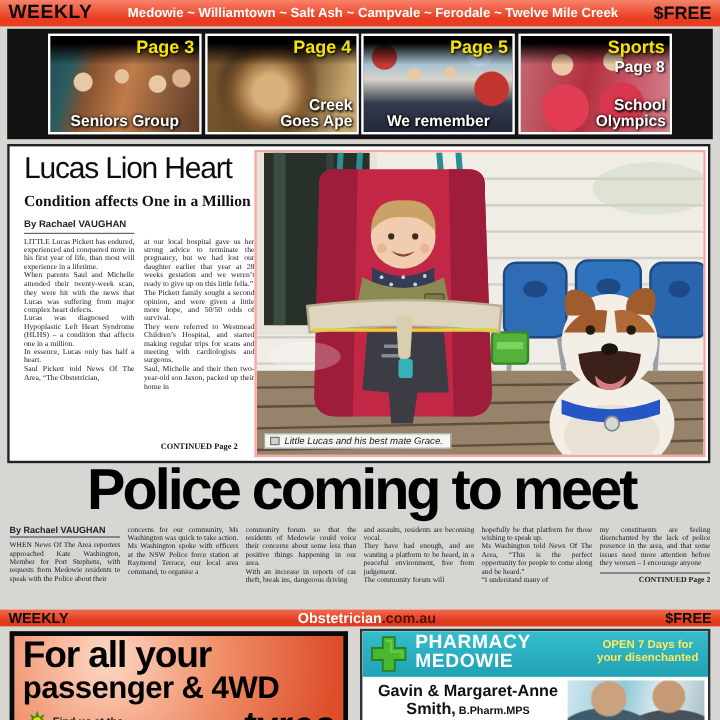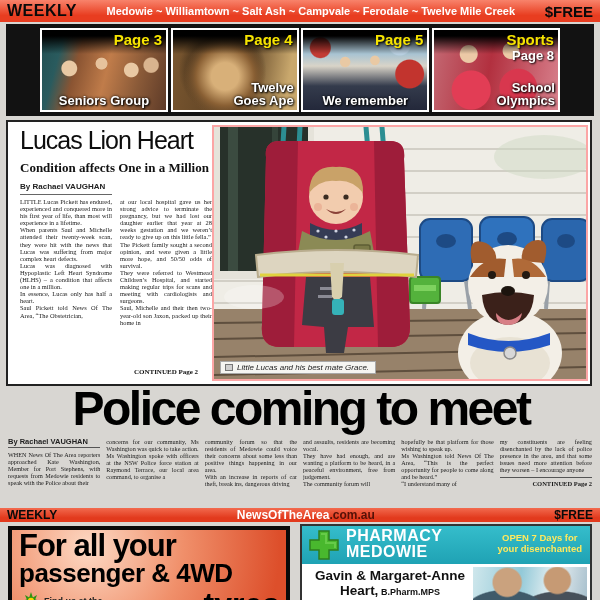--- a/index.html
+++ b/index.html
@@ -127,21 +127,21 @@
   <span class="price">$FREE</span>
 </div>
 
 <div class="abs strip">
   <div class="tz ph1">
     <span class="ptag">Page 3</span>
     <span class="cap c-center prelines">Seniors Group</span>
   </div>
   <div class="tz ph2">
     <span class="ptag">Page 4</span>
-    <span class="cap c-right prelines">Twelve
+    <span class="cap c-right prelines">Creek
 Goes Ape</span>
   </div>
   <div class="tz ph3">
     <span class="ptag">Page 5</span>
     <span class="cap c-center prelines">We remember</span>
   </div>
   <div class="tz ph4">
     <span class="ptag">Sports</span>
     <span class="ptag2">Page 8</span>
     <span class="cap c-right prelines">School
@@ -300,21 +300,21 @@
 Ms Washington told News Of The Area, “This is the perfect opportunity for people to come along and be heard.”
 “I understand many of</div>
   <div class="pcol">
     <div class="prelines">my constituents are feeling disenchanted by the lack of police presence in the area, and that some issues need more attention before they worsen – I encourage anyone</div>
     <div class="pol-cont">CONTINUED Page 2</div>
   </div>
 </div>
 
 <div class="abs bar2">
   <span class="weekly">WEEKLY</span>
-  <span class="url"><span>NewsOfTheArea</span><span class="dom">.com.au</span></span>
+  <span class="url"><span>Obstetrician</span><span class="dom">.com.au</span></span>
   <span class="price">$FREE</span>
 </div>
 
 <div class="abs tyres">
   <div class="ty1">For all your</div>
   <div class="ty2">passenger &amp; 4WD</div>
   <div class="findrow">
     <svg width="18" height="18" viewBox="0 0 18 18">
       <g fill="#2f9413">
         <path d="M9 0 L11 6 L9 9 L7 6 Z"></path>
@@ -343,17 +343,17 @@
       <div>PHARMACY</div>
       <div>MEDOWIE</div>
     </div>
     <div class="ph-open">
       <div>OPEN 7 Days for</div>
       <div>your disenchanted</div>
     </div>
   </div>
   <div class="ph-owners">
     <div class="ph-o1">Gavin &amp; Margaret-Anne</div>
-    <div class="ph-o2"><span>Heart,</span><span class="cred"> B.Pharm.MPS</span></div>
+    <div class="ph-o2"><span>Smith,</span><span class="cred"> B.Pharm.MPS</span></div>
 
   </div>
   <div class="ph-photo"></div>
 </div>
 
 </body></html>

